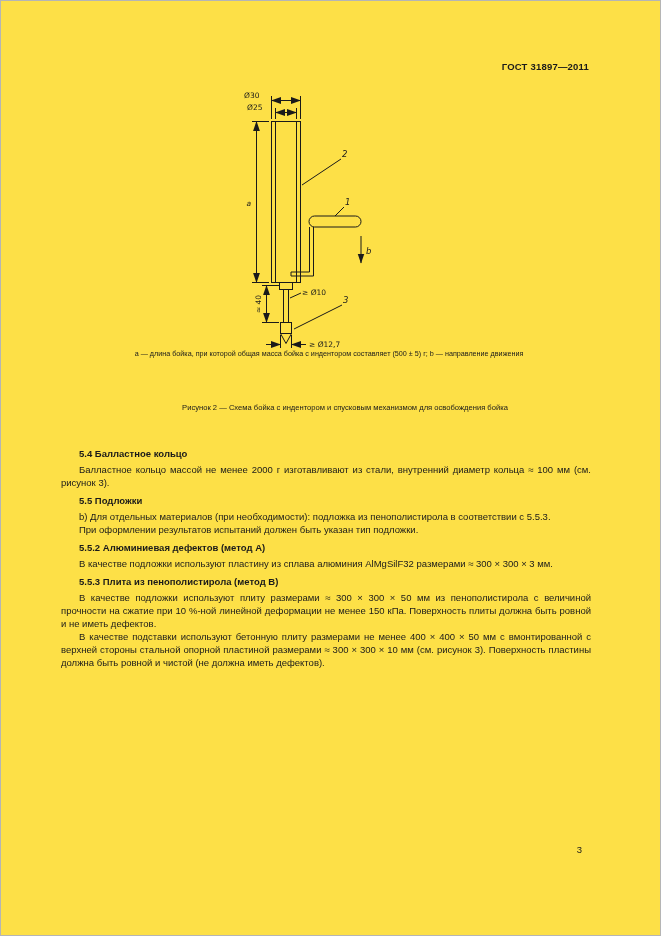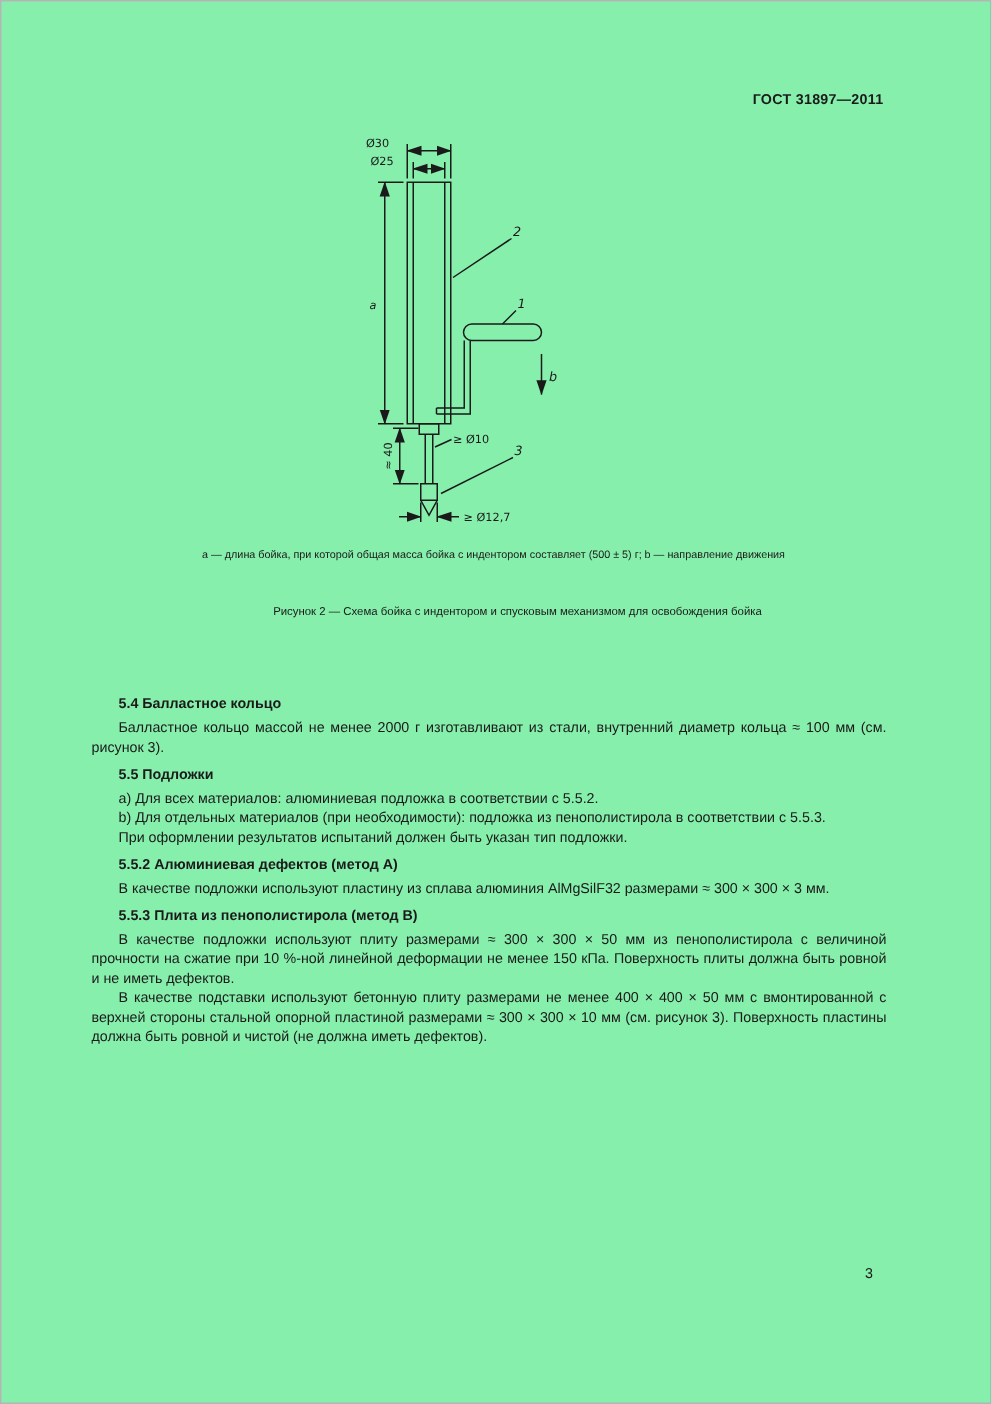--- a/index.html
+++ b/index.html
@@ -2,42 +2,42 @@
 <html><head>
 <meta charset="utf-8">
 <style>
   * { margin: 0; padding: 0; box-sizing: border-box; }
   html, body { background: #e9e9e9; }
   .page {
     position: relative;
     width: 661px;
     height: 936px;
     margin: 0 auto;
-    background: #86efac;
+    background: #fde047;
     border: 1px solid #b5b5b5;
     font-family: "Liberation Sans", "DejaVu Sans", sans-serif;
     color: #1a1a1a;
     overflow: hidden;
   }
   .doc-header {
     position: absolute;
     top: 60px;
     right: 71px;
     font-size: 9.5px;
     font-weight: bold;
     letter-spacing: 0.2px;
   }
   .drawing {
     position: absolute;
     left: 228px;
     top: 85px;
   }
   .caption {
     position: absolute;
-    top: 363px;
+    top: 347px;
     left: 50px;
     width: 556px;
     text-align: center;
     font-size: 7.2px;
     line-height: 12px;
   }
   .figure-label {
     position: absolute;
     top: 402px;
     left: 66px;
@@ -52,21 +52,21 @@
     width: 530px;
     font-size: 9.5px;
     line-height: 13px;
   }
   .h {
     font-weight: bold;
     text-indent: 18px;
     margin-top: 5px;
     margin-bottom: 3px;
   }
-  .h:first-child { margin-top: 16px; }
+  .h:first-child { margin-top: 0; }
   .p {
     text-indent: 18px;
     text-align: justify;
   }
   .page-number {
     position: absolute;
     top: 843px;
     right: 78px;
     font-size: 9.5px;
   }
@@ -153,21 +153,20 @@
   </div>
 
   <div class="figure-label">Рисунок 2 — Схема бойка с индентором и спусковым механизмом для освобождения бойка</div>
 
   <main class="body-text">
     <div class="h">5.4 Балластное кольцо</div>
     <p class="p">Балластное кольцо массой не менее 2000 г изготавливают из стали, внутренний диаметр кольца ≈ 100 мм (см. рисунок 3).</p>
 
     <div class="h">5.5 Подложки</div>
 
-    <p class="p">a) Для всех материалов: алюминиевая подложка в соответствии с 5.5.2.</p>
     <p class="p">b) Для отдельных материалов (при необходимости): подложка из пенополистирола в соответствии с 5.5.3.</p>
     <p class="p">При оформлении результатов испытаний должен быть указан тип подложки.</p>
 
     <div class="h">5.5.2 Алюминиевая дефектов (метод А)</div>
     <p class="p">В качестве подложки используют пластину из сплава алюминия AlMgSilF32 размерами ≈ 300 × 300 × 3 мм.</p>
 
     <div class="h">5.5.3 Плита из пенополистирола (метод В)</div>
     <p class="p">В качестве подложки используют плиту размерами ≈ 300 × 300 × 50 мм из пенополистирола с величиной прочности на сжатие при 10 %-ной линейной деформации не менее 150 кПа. Поверхность плиты должна быть ровной и не иметь дефектов.</p>
 
     <p class="p">В качестве подставки используют бетонную плиту размерами не менее 400 × 400 × 50 мм с вмонтированной с верхней стороны стальной опорной пластиной размерами ≈ 300 × 300 × 10 мм (см. рисунок 3). Поверхность пластины должна быть ровной и чистой (не должна иметь дефектов).</p>

